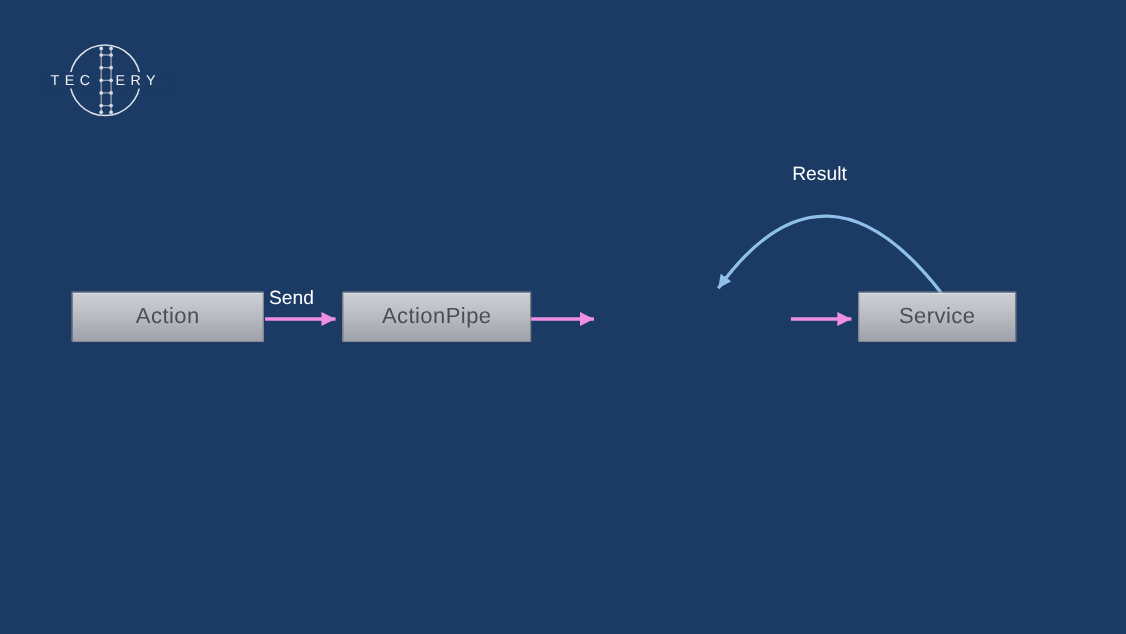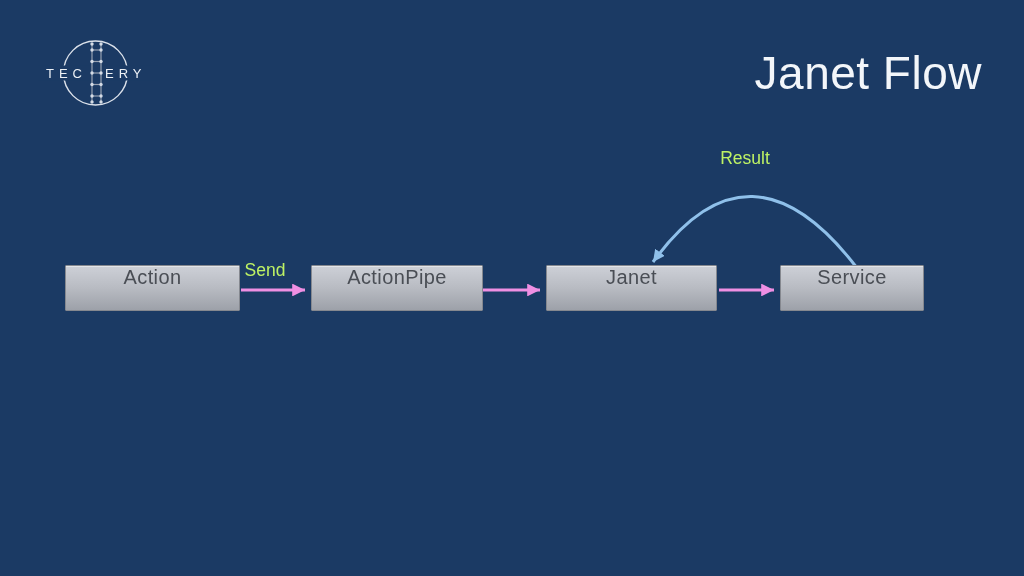--- a/index.html
+++ b/index.html
@@ -34,32 +34,32 @@
     pointer-events: none;
   }
   .node {
     position: absolute;
     top: 265px; height: 46px;
     box-sizing: border-box;
     border: 1px solid #85888f;
     border-radius: 1px;
     background: linear-gradient(180deg, #cdd0d7 0%, #b8bbc2 50%, #9da1a9 100%);
     box-shadow: inset 0 1px 0 rgba(255,255,255,0.45);
-    display: flex; justify-content: center;
+    display: flex; align-items: center; justify-content: center;
     font-size: 20px;
     letter-spacing: 0.4px;
     color: #4a4e55;
   }
   .node-action     { left: 65px;  width: 175px; }
   .node-actionpipe { left: 311px; width: 172px; }
   .node-janet      { left: 546px; width: 171px; }
   .node-service    { left: 780px; width: 144px; }
   .edge-label {
     position: absolute;
-    color: #bef264;
+    color: #ffffff;
     font-size: 17.5px;
     text-align: center;
   }
   .label-send   { left: 233px; top: 260px; width: 64px; }
   .label-result { left: 697px; top: 148px; width: 96px; }
 </style>
 </head>
 <body>
 
 <div class="stage">
@@ -89,21 +89,20 @@
         <circle cx="54" cy="66" r="1.7"></circle>
           <circle cx="63" cy="66" r="1.7"></circle>
         <circle cx="54" cy="72" r="1.7"></circle>
           <circle cx="63" cy="72" r="1.7"></circle>
       </g>
     </g>
     <text x="49" y="47.5" text-anchor="end" font-size="13" letter-spacing="5" fill="#edf1f6" font-family="Liberation Sans, sans-serif">TEC</text>
     <text x="67" y="47.5" text-anchor="start" font-size="13" letter-spacing="5" fill="#edf1f6" font-family="Liberation Sans, sans-serif">ERY</text>
   </svg>
 
-  <div class="slide-title">Janet Flow</div>
 
   <svg class="arrow-layer" viewBox="0 0 1024 576">
     <defs>
       <marker id="headPink" viewBox="0 0 4 4" markerWidth="4" markerHeight="4" refX="4" refY="2" orient="auto" markerUnits="strokeWidth">
         <path d="M0,0 L4,2 L0,4 Z" fill="#ef8fe3"></path>
       </marker>
       <marker id="headBlue" viewBox="0 0 4 4" markerWidth="4" markerHeight="4" refX="4" refY="2" orient="auto" markerUnits="strokeWidth">
         <path d="M0,0 L4,2 L0,4 Z" fill="#8fc0ea"></path>
       </marker>
     </defs>
@@ -112,23 +111,20 @@
     <line x1="719" y1="290" x2="774" y2="290" stroke-width="3.2" marker-end="url(#headPink)" stroke="#ef8fe3"></line>
     <path d="M 857 268 Q 750 128 653 262" fill="none" stroke-width="3" marker-end="url(#headBlue)" stroke="#8fc0ea"></path>
   </svg>
 
   <div class="node node-action">
     <span>Action</span>
   </div>
   <div class="node node-actionpipe">
     <span>ActionPipe</span>
   </div>
-  <div class="node node-janet">
-    <span>Janet</span>
-  </div>
   <div class="node node-service">
     <span>Service</span>
   </div>
 
   <div class="edge-label label-send">Send</div>
   <div class="edge-label label-result">Result</div>
 
 </div>
 
 </body></html>

